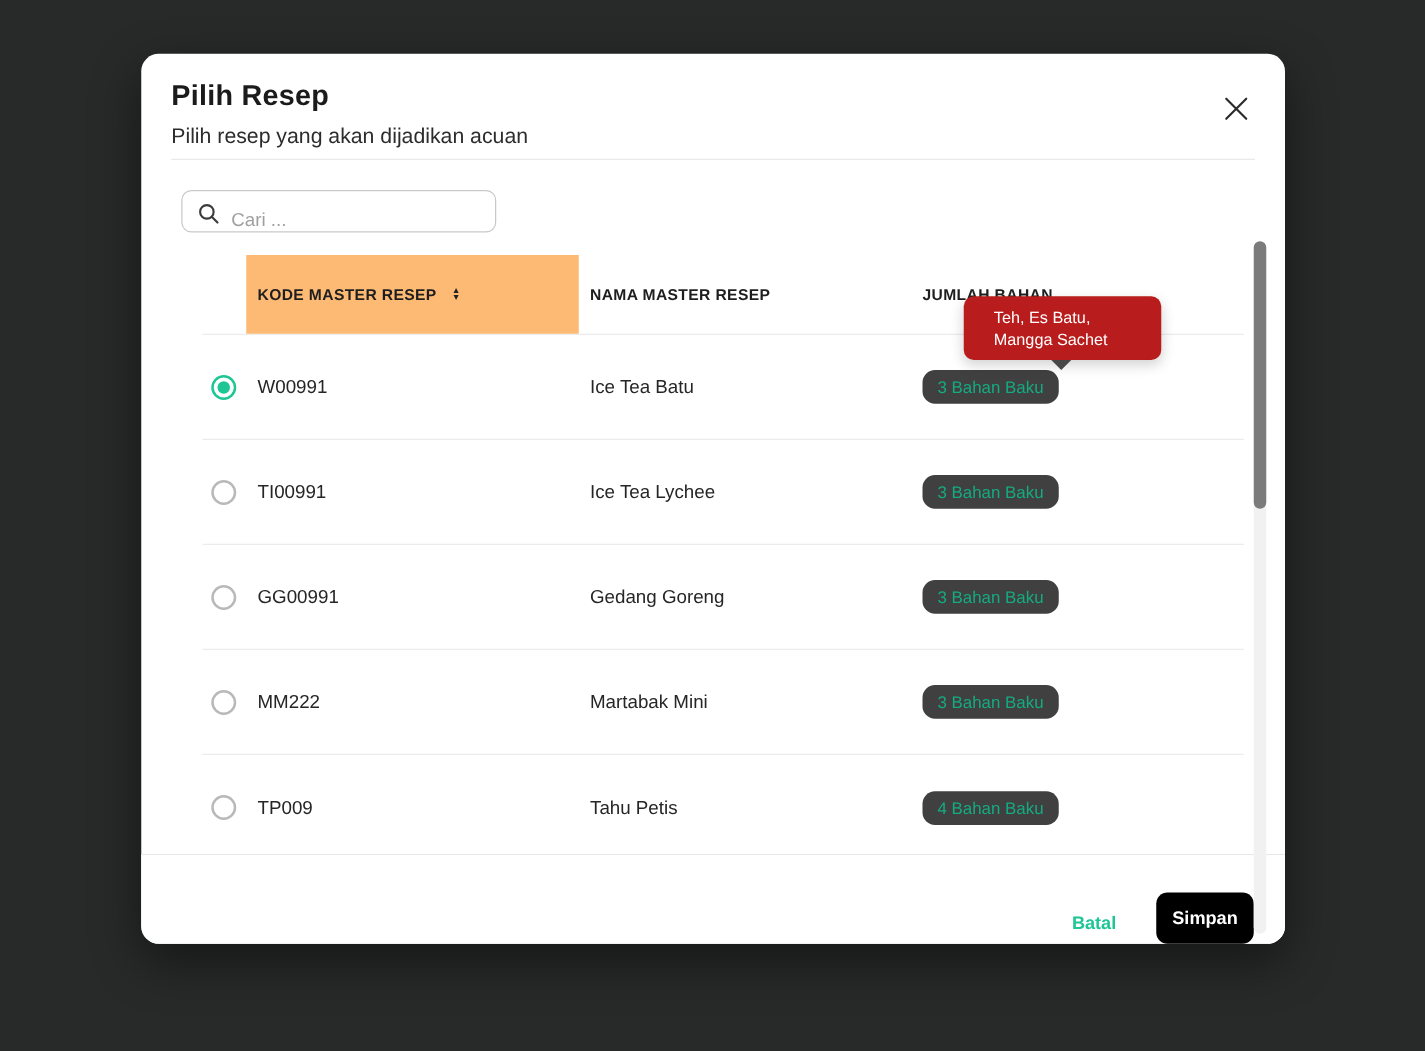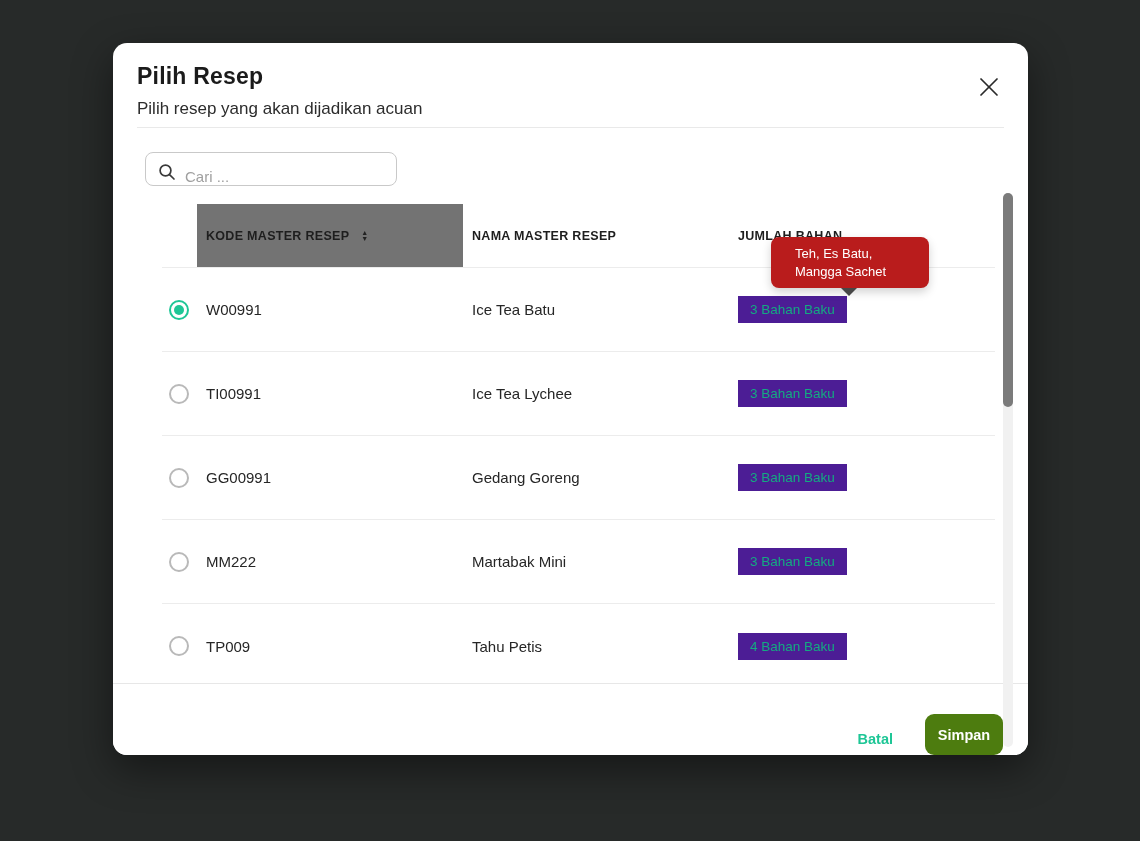--- a/index.html
+++ b/index.html
@@ -50,21 +50,21 @@
   }
   .thead {
     display:grid; grid-template-columns:44px 266px 266px 1fr;
     height:64px; align-items:center; border-bottom:1px solid #ececec;
   }
   .th {
     font-size:12.5px; font-weight:700; color:#1e1e1e; letter-spacing:.3px;
   }
   .th-code {
     height:100%; display:flex; align-items:center; gap:12px;
-    background:#737373; margin-left:-9px; margin-right:9px; padding-left:9px;
+    background:#fdba74; margin-left:-9px; margin-right:9px; padding-left:9px;
     cursor:pointer;
   }
   .sort-icon {
     display:inline-flex; flex-direction:column; align-items:center;
     font-size:7px; line-height:5px; color:#222; gap:1px;
   }
   .row {
     display:grid; grid-template-columns:44px 266px 266px 1fr;
     height:84px; align-items:center; border-bottom:1px solid #ececec;
     cursor:pointer; background:#fff;
@@ -74,22 +74,22 @@
   .radio {
     width:20px; height:20px; border-radius:50%;
     border:2px solid #b9b9b9; margin-left:7px; background:#fff;
     display:flex; align-items:center; justify-content:center;
   }
   .radio.checked { border-color:#1ec696; }
   .radio .dot { width:10px; height:10px; border-radius:50%; background:transparent; }
   .radio.checked .dot { background:#1ec696; }
   .badge {
     display:inline-block; font-size:13.5px; font-weight:400;
-    color:#14ab81; background:#4c1d95;
-    padding:6px 12px; border-radius:0;
+    color:#14ab81; background:#404040;
+    padding:6px 12px; border-radius:10px;
   }
   
   .tooltip {
     position:absolute; left:658px; top:194px; width:158px;
     background:#b91c1c; color:#ffffff; border-radius:8px;
     padding:8px 24px; font-size:13px; line-height:17.5px; z-index:5;
     box-shadow:0 4px 10px rgba(0,0,0,.18);
   }
   .tooltip .arrow {
     position:absolute; left:70px; top:100%;
@@ -103,21 +103,21 @@
     display:flex; align-items:flex-end; justify-content:flex-end;
     gap:22px; padding-right:25px;
     border-radius:0 0 14px 14px; background:#fff;
   }
   .btn-cancel {
     background:none; border:none; color:#1ec696; font-size:14.5px;
     font-weight:700; cursor:pointer; font-family:inherit; padding:8px 10px;
   }
   .btn-save {
     width:78px; height:41px; border:none; border-radius:9px;
-    background:#4d7c0f; color:#ffffff; font-size:14.5px; font-weight:700;
+    background:#000000; color:#ffffff; font-size:14.5px; font-weight:700;
     cursor:pointer; font-family:inherit;
   }
   
   .scrollbar-track {
     position:absolute; left:890px; top:150px; width:10px; height:554px;
     background:#f1f1f1; border-radius:5px; z-index:6;
   }
   .scrollbar-thumb {
     position:absolute; left:0; top:0; width:10px; height:214px;
     background:#7b7b7b; border-radius:5px; cursor:grab;

